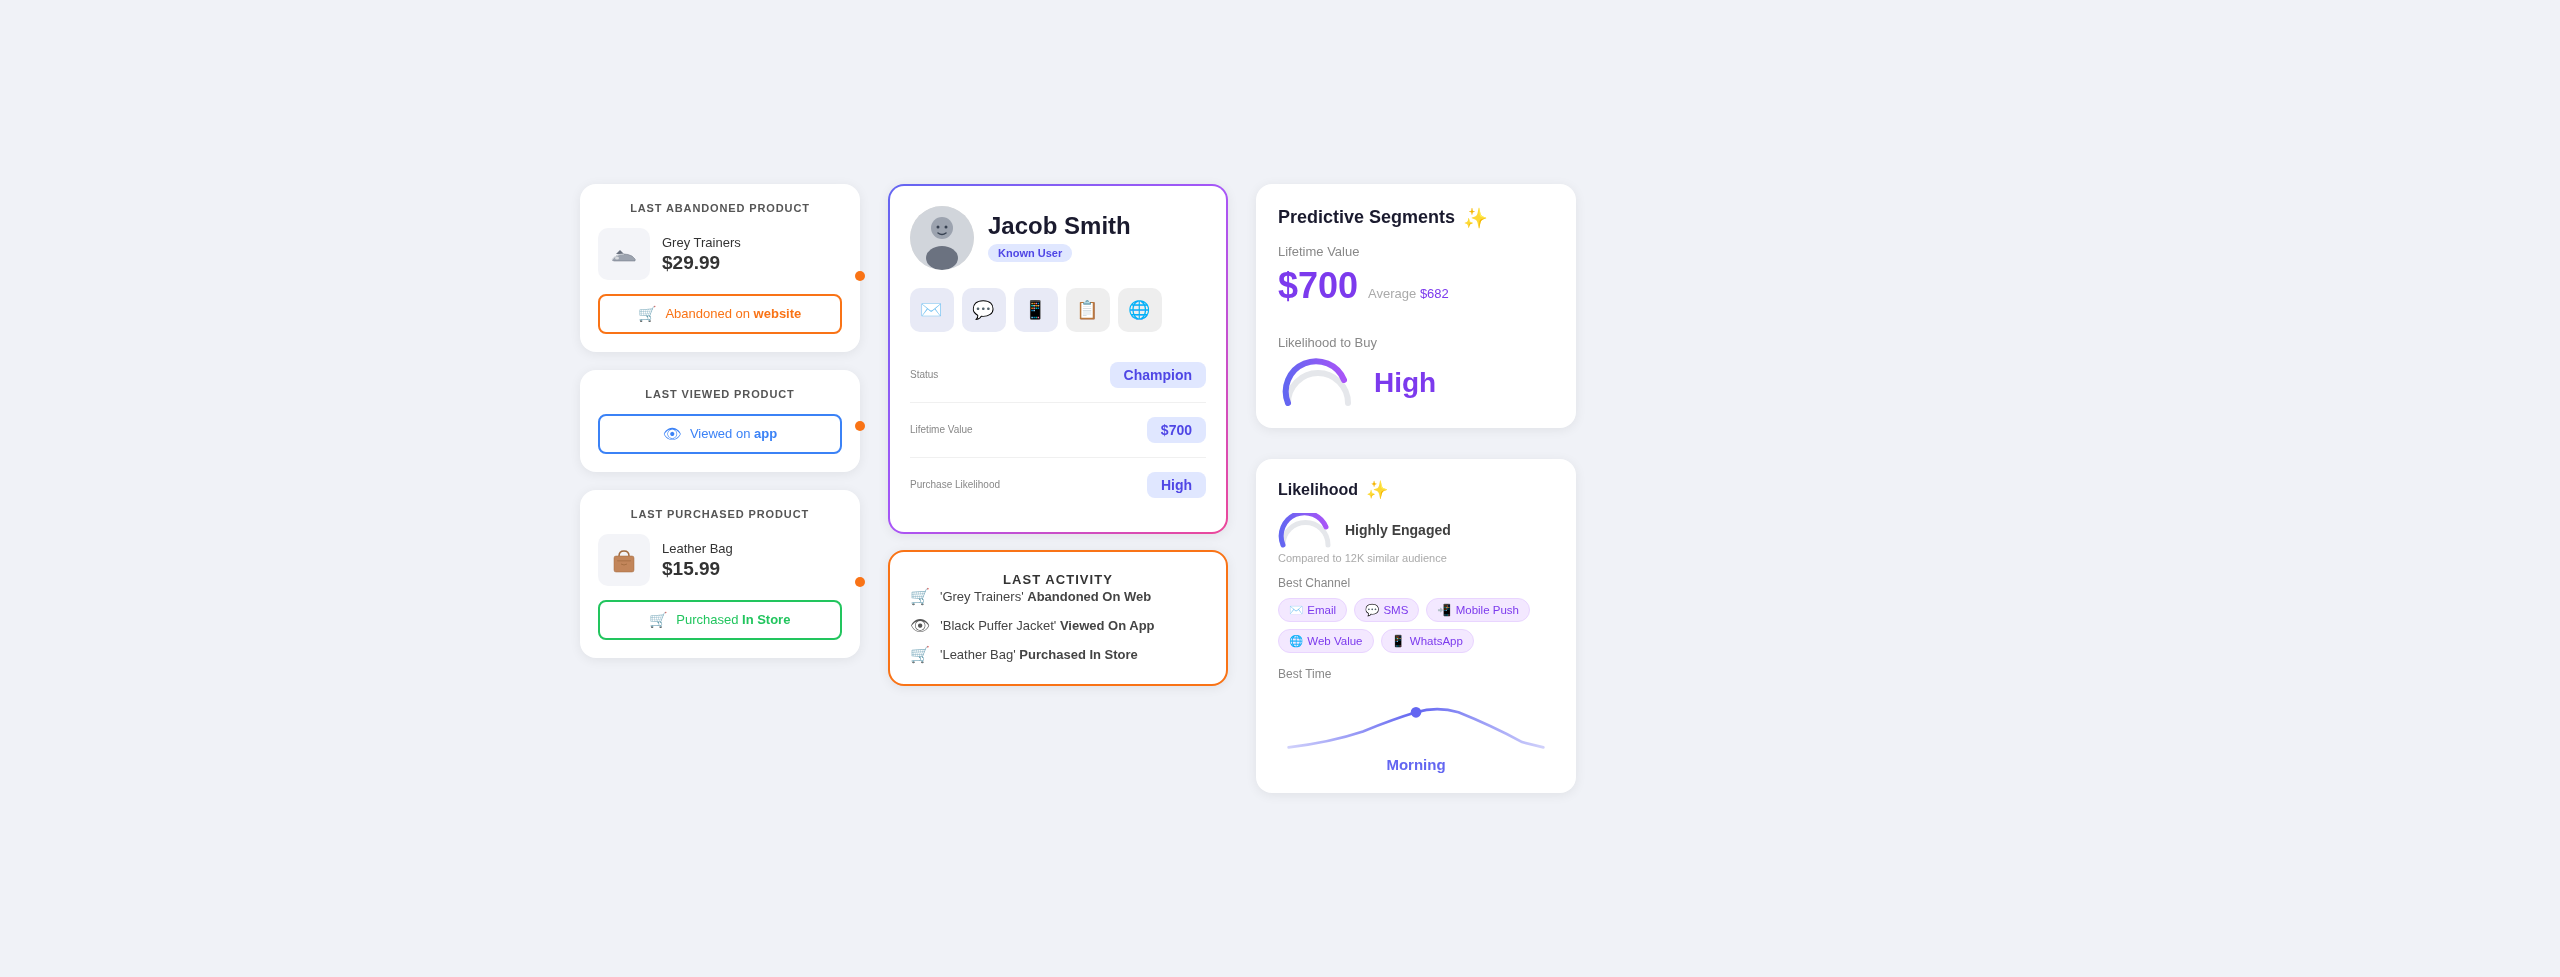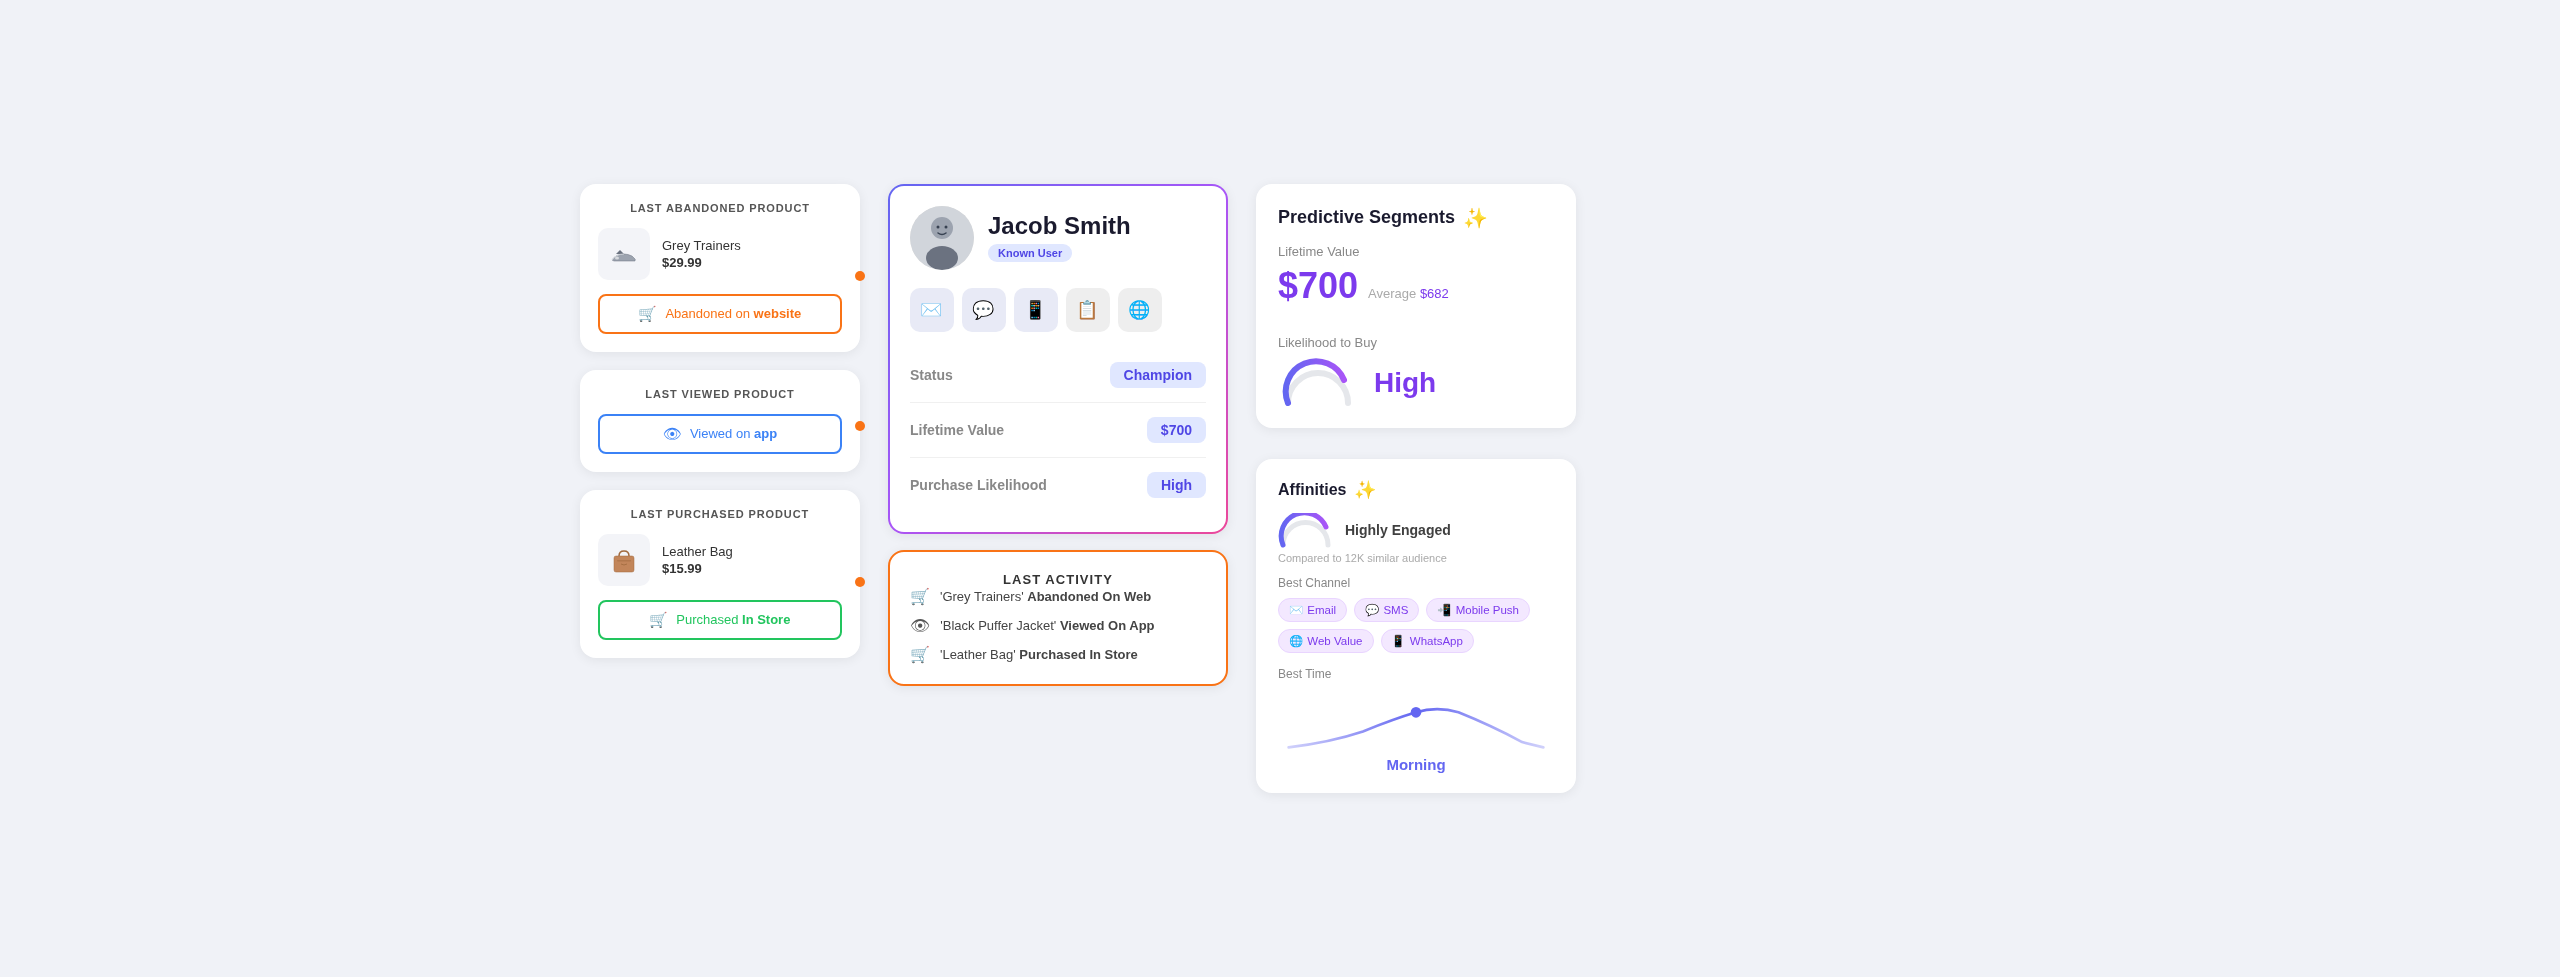--- a/index.html
+++ b/index.html
@@ -63,21 +63,21 @@
       font-size: 28px;
     }
     .product-name {
       font-size: 13px;
       color: #333;
       line-height: 1.4;
     }
     .product-price {
       font-weight: 700;
       color: #333;
-      font-size: 13px;
+      font-size: 19px;
     }
     .product-action-btn {
       width: 100%;
       padding: 9px 12px;
       border-radius: 8px;
       border: 2px solid;
       background: white;
       display: flex;
       align-items: center;
       justify-content: center;
@@ -180,23 +180,23 @@
     }
     .stat-row {
       display: flex;
       align-items: center;
       justify-content: space-between;
       padding: 14px 0;
       border-bottom: 1px solid #f0f0f0;
     }
     .stat-row:last-child { border-bottom: none; }
     .stat-label {
-      font-size: 14px;
+      font-size: 10px;
       color: #888;
-      font-weight: 700;
+      font-weight: 400;
     }
     .stat-value-badge {
       background: #e0e7ff;
       color: #4f46e5;
       font-size: 14px;
       font-weight: 600;
       padding: 5px 14px;
       border-radius: 8px;
     }
 
@@ -552,21 +552,21 @@
               </linearGradient>
             </defs>
           </svg>
         </div>
         <span class="likelihood-high">High</span>
       </div>
     </div>
 
     <div class="affinities-card">
       <div class="affinities-header">
-        <span class="affinities-title">Affinities</span>
+        <span class="affinities-title">Likelihood</span>
         <span style="font-size:18px;">✨</span>
       </div>
       <div class="engaged-row">
         <div class="engaged-gauge">
           <svg viewBox="0 0 55 35" fill="none" xmlns="http://www.w3.org/2000/svg">
             <path d="M5 32 A 22 22 0 0 1 50 32" stroke="#e5e7eb" stroke-width="5" fill="none" stroke-linecap="round"></path>
             <path d="M5 32 A 22 22 0 0 1 48 14" stroke="url(#engGrad)" stroke-width="5" fill="none" stroke-linecap="round"></path>
             <defs>
               <linearGradient id="engGrad" x1="0%" y1="0%" x2="100%" y2="0%">
                 <stop offset="0%" stop-color="#6366f1"></stop>

